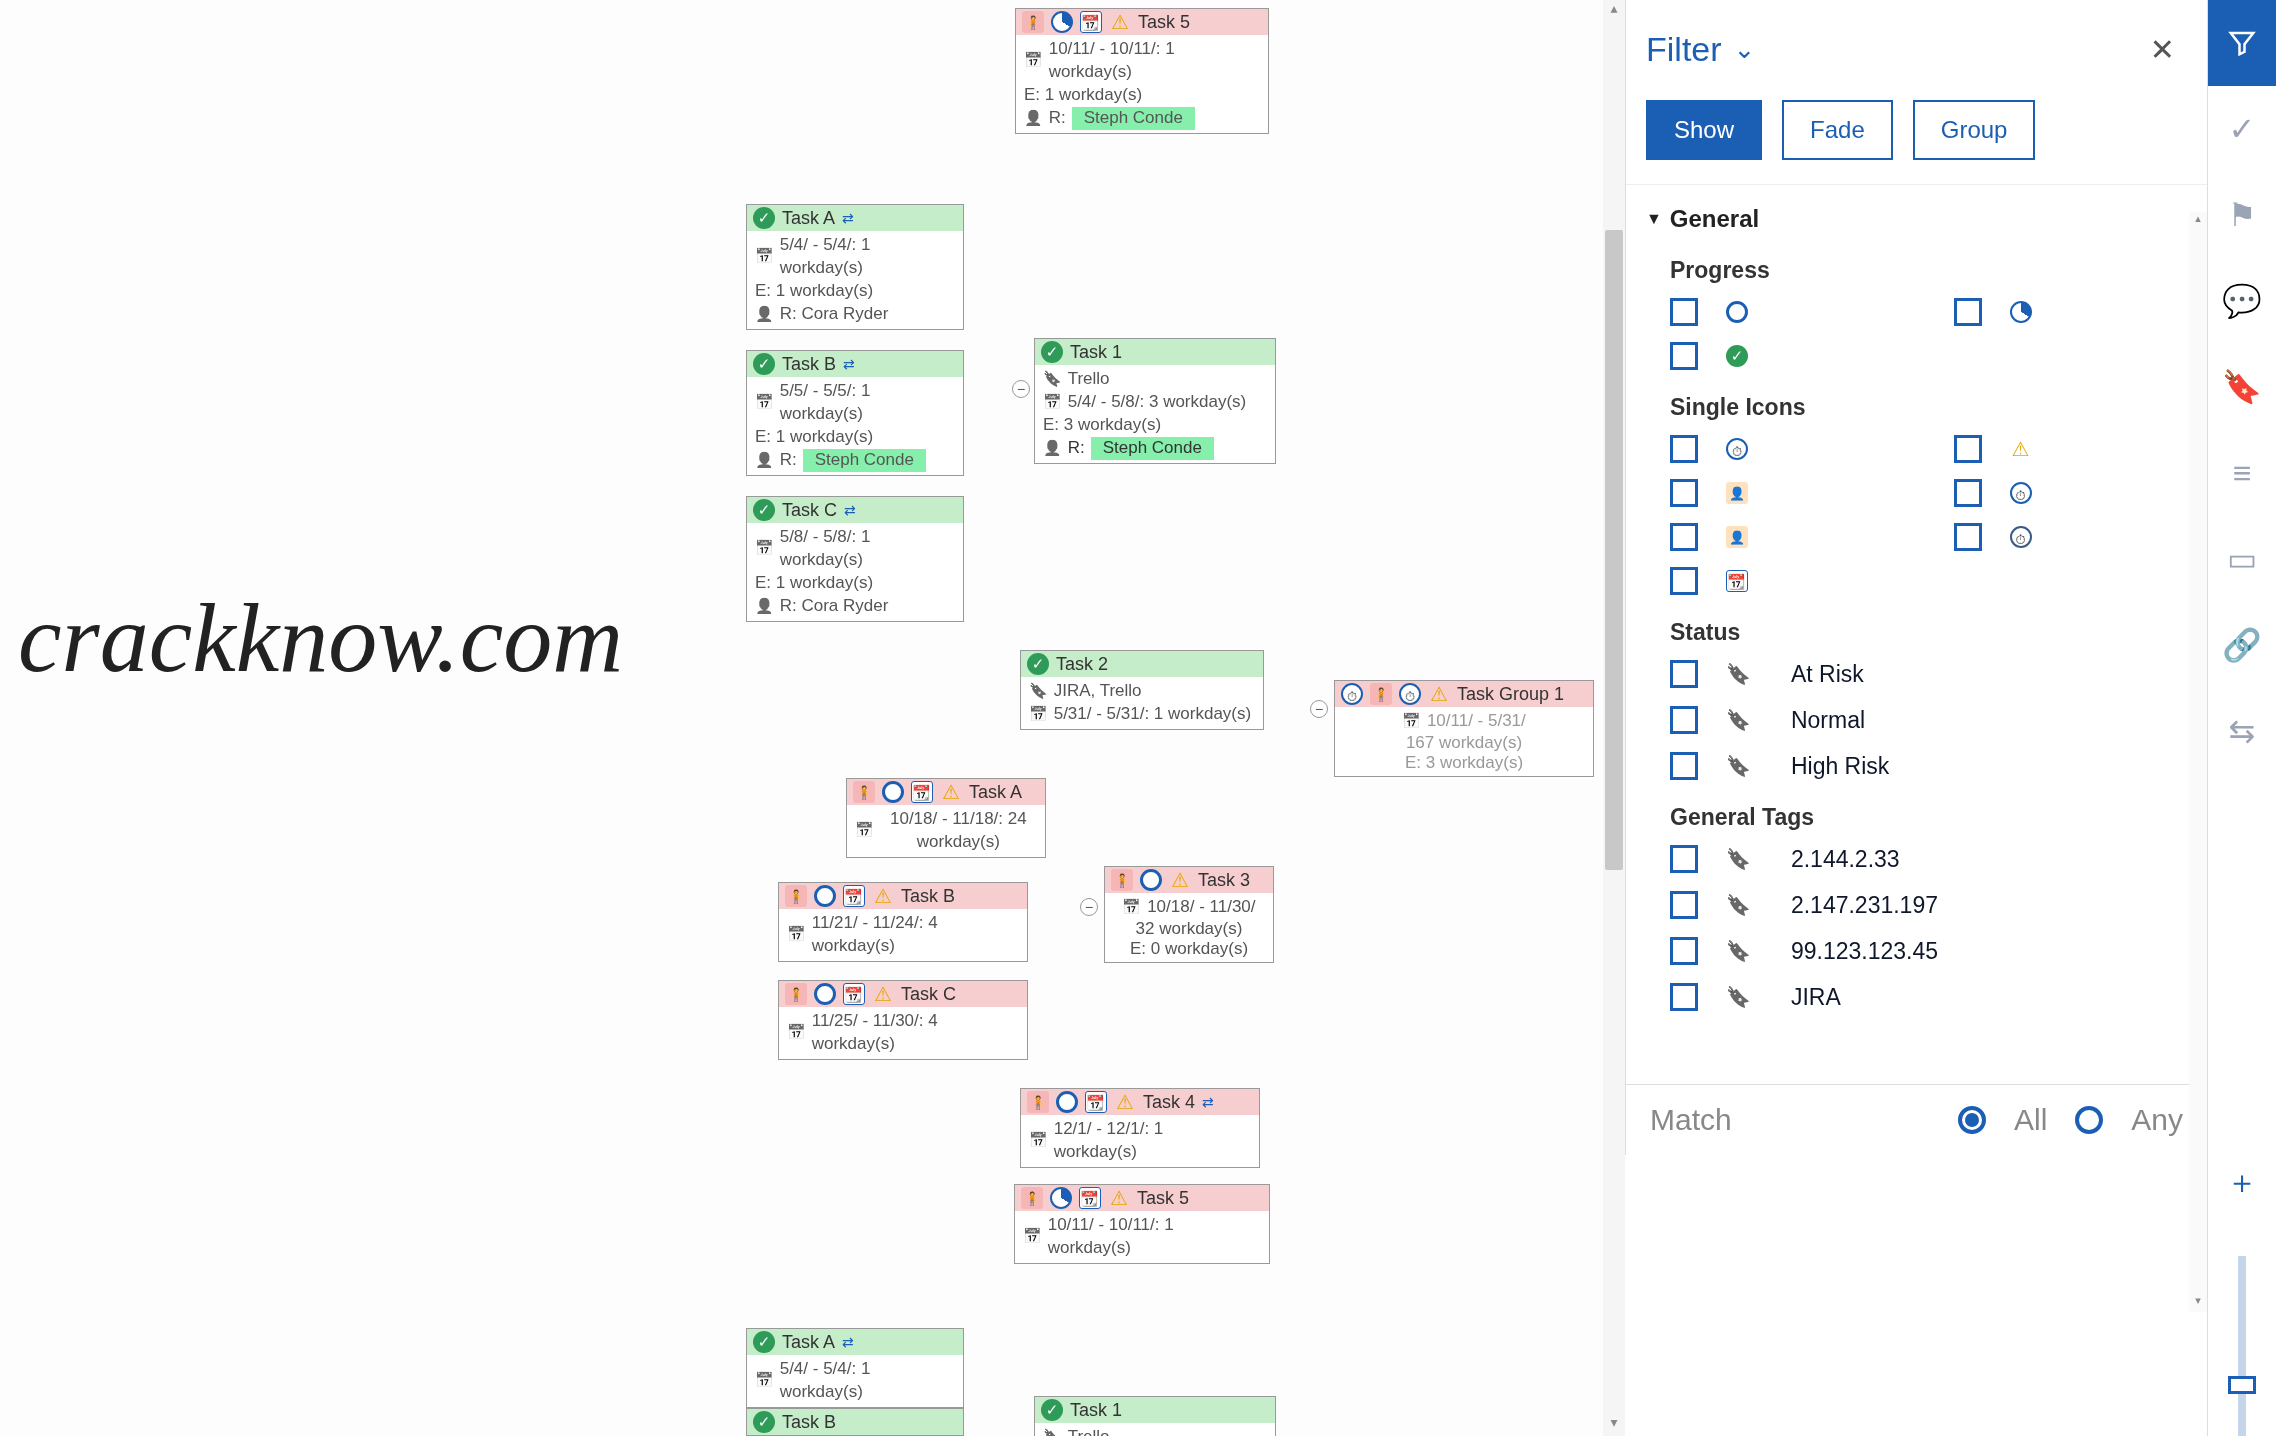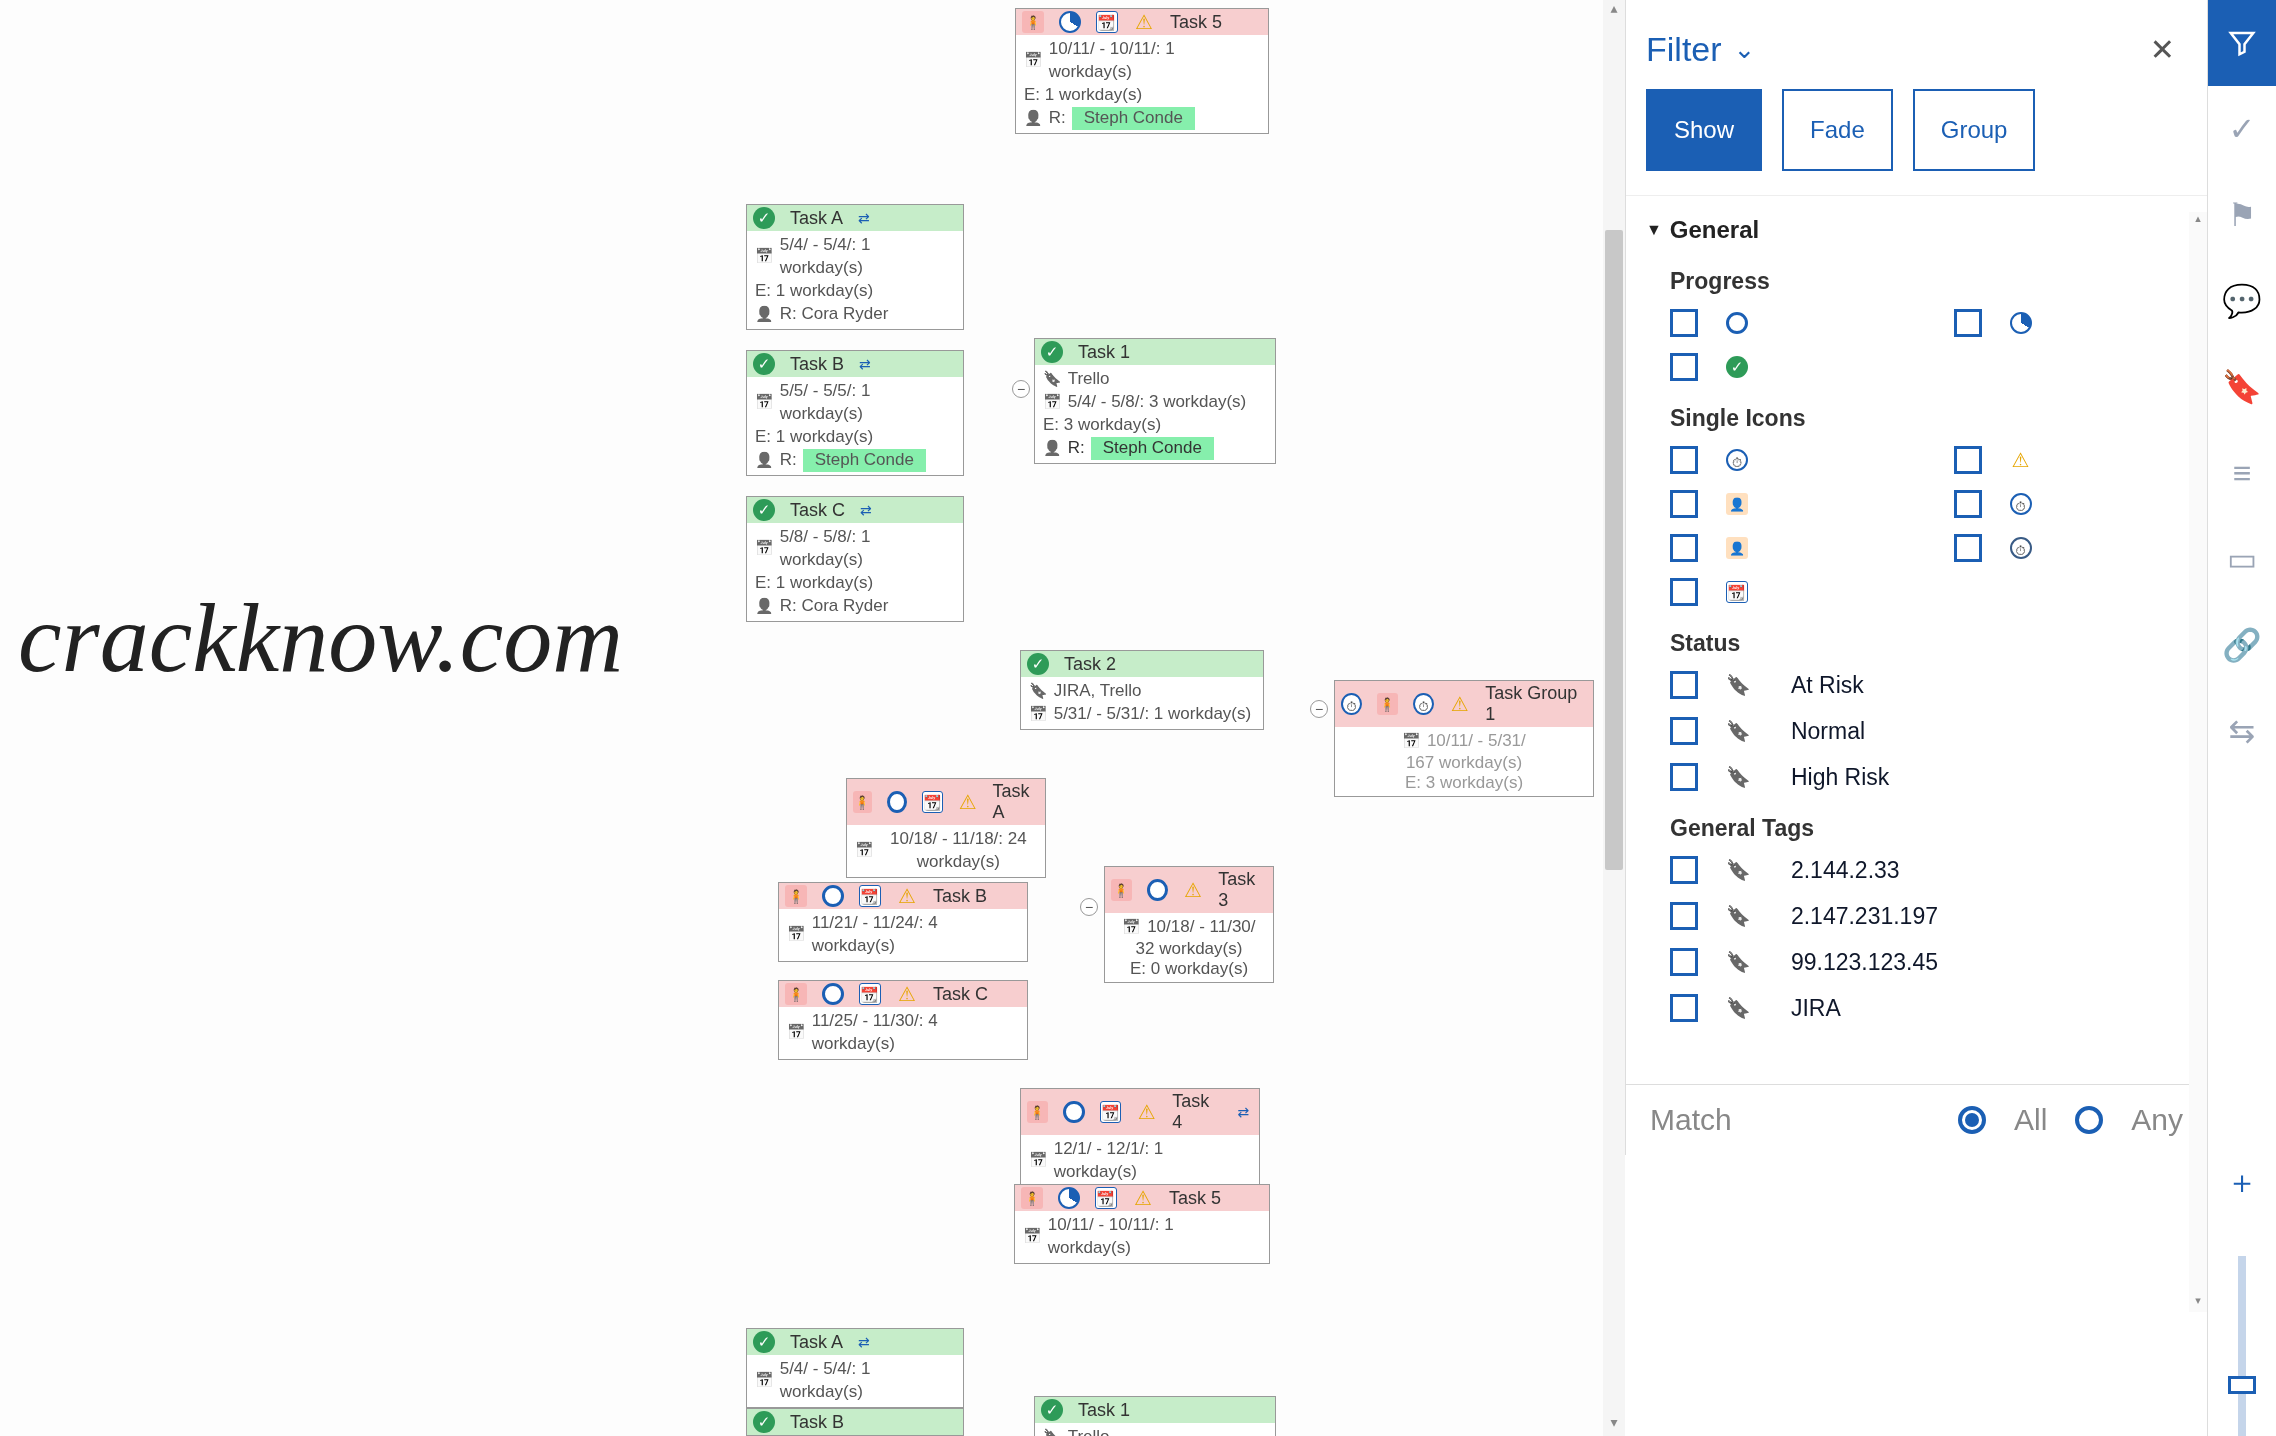--- a/index.html
+++ b/index.html
@@ -2,21 +2,21 @@
 <html><head>
 <meta charset="utf-8">
 <style>
   * { box-sizing: border-box; margin: 0; padding: 0; font-family: -apple-system, "Segoe UI", Arial, sans-serif; }
   body { width: 2276px; height: 1436px; overflow: hidden; background: #fff; display: flex; font-size: 20px; color: #333; }
   .canvas { position: relative; width: 1625px; height: 1436px; background: #fdfdfd; overflow: hidden; }
   .watermark { position: absolute; left: 18px; top: 582px; font-family: "Segoe Script", cursive; font-size: 98px; font-style: italic; color: #222; }
 
   
   .node { position: absolute; border: 1px solid #999; background: #fff; font-size: 18px; }
-  .node-head { display: flex; align-items: center; gap: 15px; padding: 2px 6px; font-weight: 500; }
+  .node-head { display: flex; align-items: center; gap: 7px; padding: 2px 6px; font-weight: 500; }
   .node-head.green { background: #c6edc9; }
   .node-head.red { background: #f7cecf; }
   .node-body { padding: 3px 8px; font-size: 17px; color: #555; }
   .node-body .row { display: flex; align-items: center; gap: 6px; line-height: 1.35; }
   .hl { background: #86efac; padding: 0 12px; }
   .cal-ico::before { content: "📅"; filter: grayscale(1); font-size: 15px; }
   .tag-ico::before { content: "🔖"; filter: grayscale(1); font-size: 15px; }
   .person-ico::before { content: "👤"; filter: grayscale(1); font-size: 15px; }
 
   .ic { display: inline-block; width: 22px; height: 22px; border-radius: 3px; background: #ddd; position: relative; font-size: 15px; text-align: center; line-height: 22px; }
@@ -38,21 +38,21 @@
   .link-ic { position:absolute; width:16px; height:16px; font-size:14px; color:#1b5fb4; }
   .collapse { position:absolute; width:18px;height:18px;border:1px solid #999;border-radius:50%;background:#fff;font-size:14px;line-height:16px;text-align:center;color:#555;}
 
   
   .filter-panel { width: 582px; height: 1155px; border-left: 1px solid #ddd; display:flex; flex-direction:column; position:relative; }
   .fp-head { display:flex; align-items:center; padding: 30px 32px 20px 20px; }
   .fp-title { font-size: 34px; color:#1b5fb4; font-weight:400; }
   .fp-chev { margin-left: 12px; color:#1b5fb4; font-size:26px; }
   .fp-close { margin-left:auto; font-size:30px; color:#555; cursor:pointer; }
   .fp-modes { display:flex; gap:20px; padding: 0 20px 24px; }
-  .mode-btn { border:2px solid #1b5fb4; color:#1b5fb4; background:#fff; padding: 25px 26px; font-size:24px; cursor:pointer; }
+  .mode-btn { border:2px solid #1b5fb4; color:#1b5fb4; background:#fff; padding: 14px 26px; font-size:24px; cursor:pointer;margin-top:11px; }
   .mode-btn.active { background:#1b5fb4; color:#fff; }
   .fp-body { flex:1; overflow:auto; border-top:1px solid #eee; padding: 12px 20px 40px 20px; }
   .sect-head { display:flex; align-items:center; gap:8px; font-size:24px; font-weight:600; color:#222; margin-top:8px;}
   .tri { font-size:16px; }
   .sub-head { font-size:23px; font-weight:600; margin: 24px 0 14px 24px; }
   .icon-grid { display:grid; grid-template-columns: 1fr 1fr; gap: 16px 50px; margin-left:24px; }
   .chk-row { display:flex; align-items:center; gap:28px; }
   .chkbox { width:28px;height:28px;border:3px solid #1b5fb4; background:#fff; cursor:pointer; flex-shrink:0;}
   .chk-lbl { font-size:23px; color:#0f172a; }
   .tag-sm::before { content:"🔖"; filter:grayscale(1); font-size:20px; margin-right:12px;}

